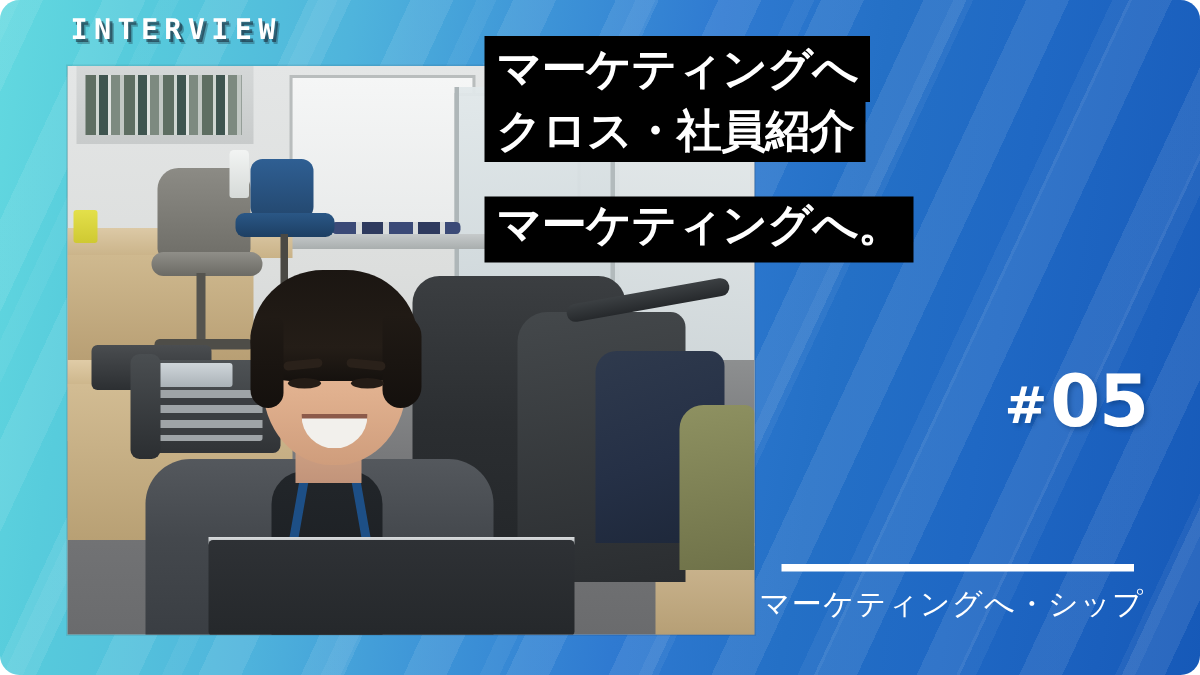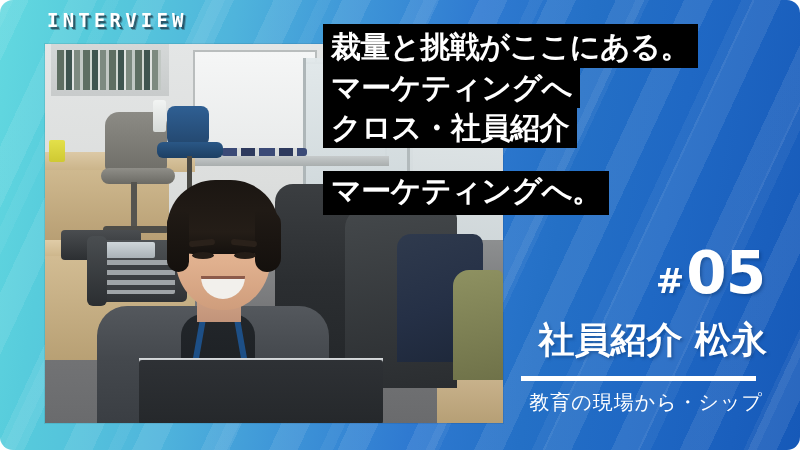--- a/index.html
+++ b/index.html
@@ -241,21 +241,21 @@
     color: #ffffff;
     font-family: "DejaVu Sans", "Liberation Sans", sans-serif;
     font-weight: 700;
     z-index: 7;
     text-shadow: 2px 2px 3px rgba(0,40,90,0.35);
     line-height: 1;
     display: flex;
     align-items: flex-end;
   }
   #issue-hash { font-size: 34px; margin-right: 2px; margin-bottom: 4px; }
-  #issue-digits { font-size: 58px; letter-spacing: -1px; }
+  #issue-digits { font-size: 48px; letter-spacing: -1px; }
 
   #person-title {
     position: absolute;
     right: 33px;
     top: 322px;
     color: #ffffff;
     font-family: "DejaVu Sans", "Liberation Sans", sans-serif;
     font-weight: 700;
     font-size: 36px;
     line-height: 1;
@@ -345,30 +345,28 @@
     <div class="ph ph-brow-l"></div>
     <div class="ph ph-brow-r"></div>
     <div class="ph ph-eye-l"></div>
     <div class="ph ph-eye-r"></div>
     <div class="ph ph-mouth"></div>
     <div class="ph ph-mon-top"></div>
     <div class="ph ph-monitor"></div>
   </div>
 
   <div id="headline">
-    <span class="hl-line">裁量と挑戦がここにある。</span>
     <span class="hl-line">マーケティングへ</span>
     <span class="hl-line">クロス・社員紹介</span>
     <span class="hl-line">マーケティングへ。</span>
   </div>
 
   <div id="issue-number">
     <span id="issue-hash">#</span>
     <span id="issue-digits">05</span>
   </div>
 
-  <div id="person-title">社員紹介 松永</div>
 
   <div id="divider-rule"></div>
 
-  <div id="company-name">教育の現場から・シップ</div>
+  <div id="company-name">マーケティングへ・シップ</div>
 
 </div>
 
 </body></html>

